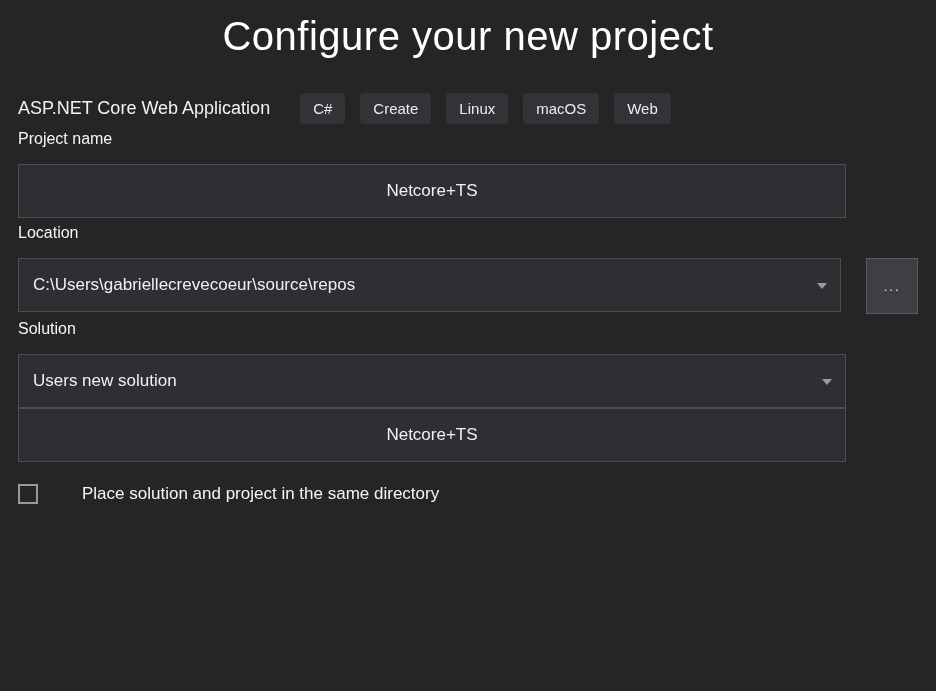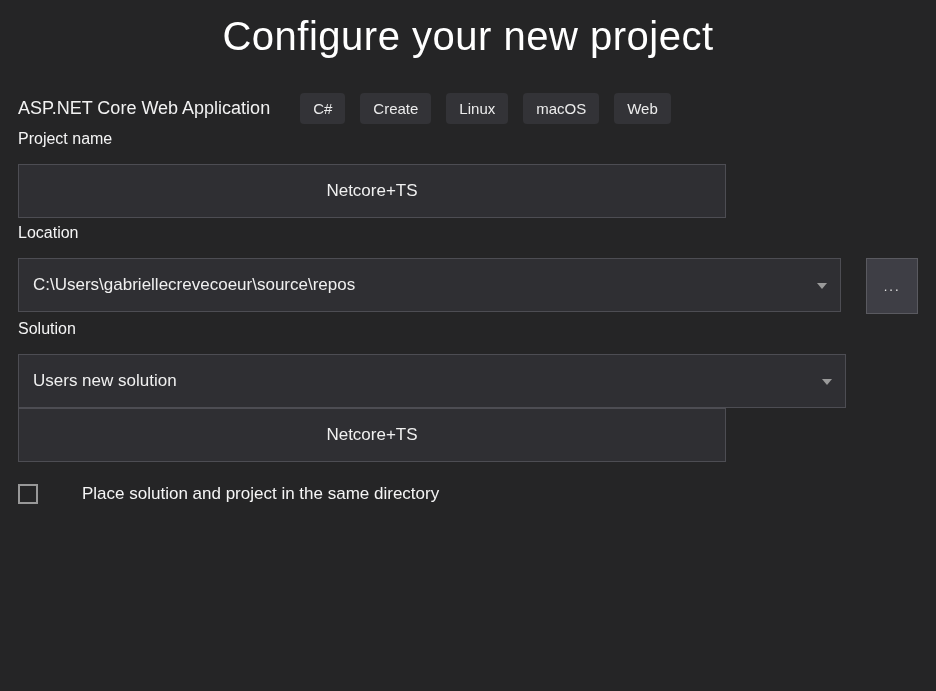--- a/index.html
+++ b/index.html
@@ -46,21 +46,21 @@
   .field-label {
     display: flex;
     align-items: center;
     font-size: 16px;
     color: #f5f5f5;
     margin-top: 6px;
     margin-bottom: 16px;
   }
 
   .text-input {
-    width: 708px;
+    width: 828px;
     height: 54px;
     background: #2f2f33;
     border: 1px solid #4d4d53;
     color: #f0f0f0;
     font-size: 17px;
     padding: 0 14px;
     font-family: "Liberation Sans", sans-serif;
     outline: none;
     display: block;
   }

